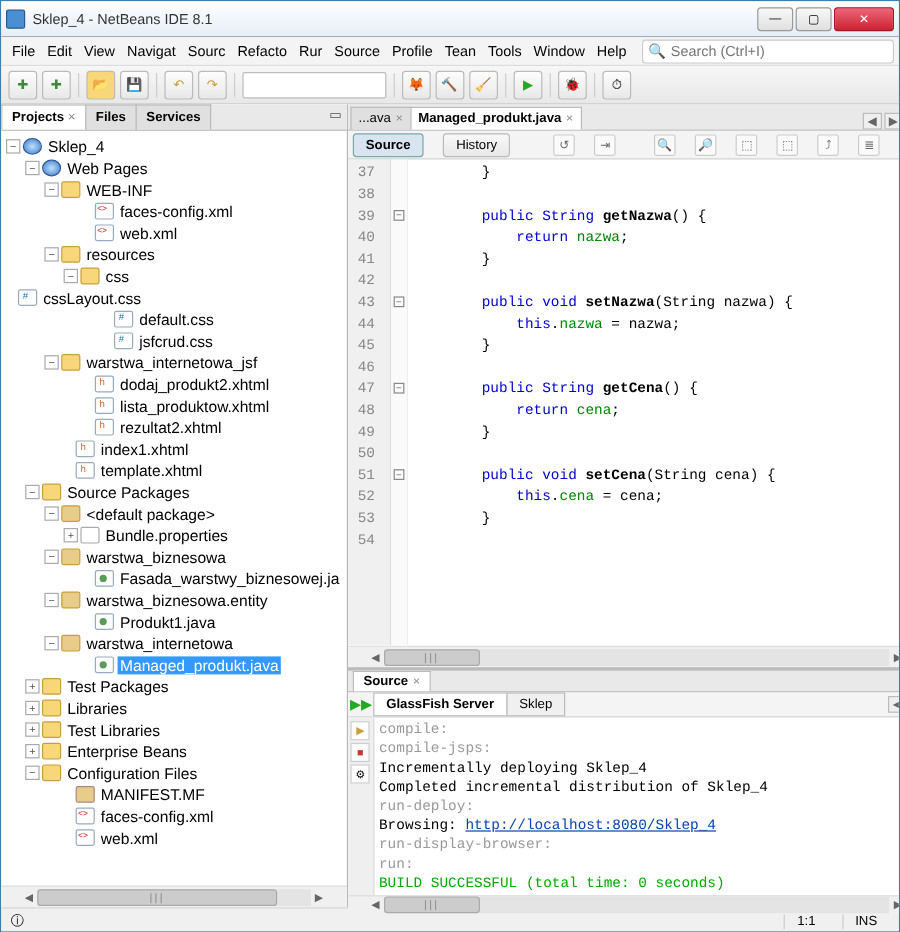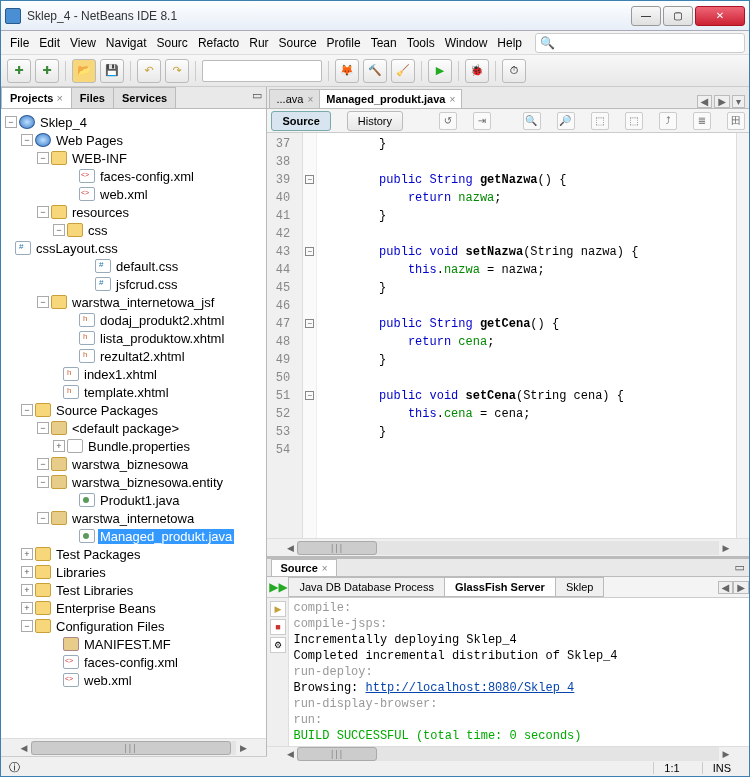--- a/index.html
+++ b/index.html
@@ -357,20 +357,21 @@
   <span class="mitem">Refacto</span>
   <span class="mitem">Rur</span>
   <span class="mitem">Source</span>
   <span class="mitem">Profile</span>
   <span class="mitem">Tean</span>
   <span class="mitem">Tools</span>
   <span class="mitem">Window</span>
   <span class="mitem">Help</span>
   <div class="searchbox">
     <span class="mag">🔍</span>
+    <input placeholder="Search (Ctrl+I)" style="">
   </div>
 </div>
 
 <div class="toolbar">
   <div class="tbtn" style="color:#3a8a3a;">✚</div>
   <div class="tbtn" style="color:#3a8a3a;">✚</div>
   <div class="tsep"></div>
   <div class="tbtn" style="background:#f8d77a;">📂</div>
   <div class="tbtn">💾</div>
   <div class="tsep"></div>
@@ -509,20 +510,25 @@
       <div class="tnode" style="padding-left:52px;">
           <span class="twist">+</span>
           <span class="ic prop"></span>
           <span class="label">Bundle.properties</span>
         </div>
 
       <div class="tnode" style="padding-left:36px;">
           <span class="twist">−</span>
           <span class="ic pkg"></span>
           <span class="label">warstwa_biznesowa</span>
+        </div>
+      <div class="tnode" style="padding-left:64px;">
+          <span class="twist none"></span>
+          <span class="ic java"></span>
+          <span class="label">Fasada_warstwy_biznesowej.ja</span>
         </div>
 
       <div class="tnode" style="padding-left:36px;">
           <span class="twist">−</span>
           <span class="ic pkg"></span>
           <span class="label">warstwa_biznesowa.entity</span>
         </div>
       <div class="tnode" style="padding-left:64px;">
           <span class="twist none"></span>
           <span class="ic java"></span>
@@ -679,21 +685,20 @@
       <div class="outtab-row">
         <div class="outtab">
           <span>Source</span>
           <span class="close-x">×</span>
         </div>
         <div style="flex:1"></div>
         <div class="panel-min">▭</div>
       </div>
       <div class="outsub">
         <div style="width:22px; text-align:center; color:#2a2;">▶▶</div>
-        <div class="subtab">Java DB Database Process</div>
         <div class="subtab active">GlassFish Server</div>
         <div class="subtab">Sklep</div>
         <div style="flex:1"></div>
         <span class="navbtn">◀</span>
         <span class="navbtn">▶</span>
       </div>
       <div class="outbody">
         <div class="outside">
           <div class="obtn" style="color:#c7a03a;">▶</div>
           <div class="obtn" style="color:#c33;">■</div>

